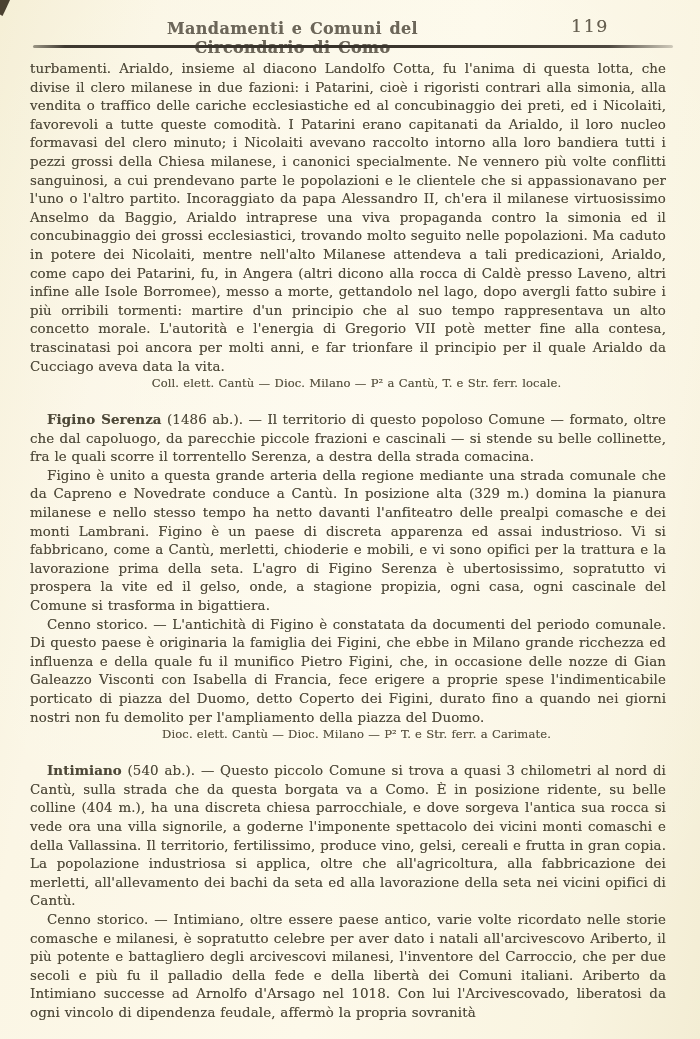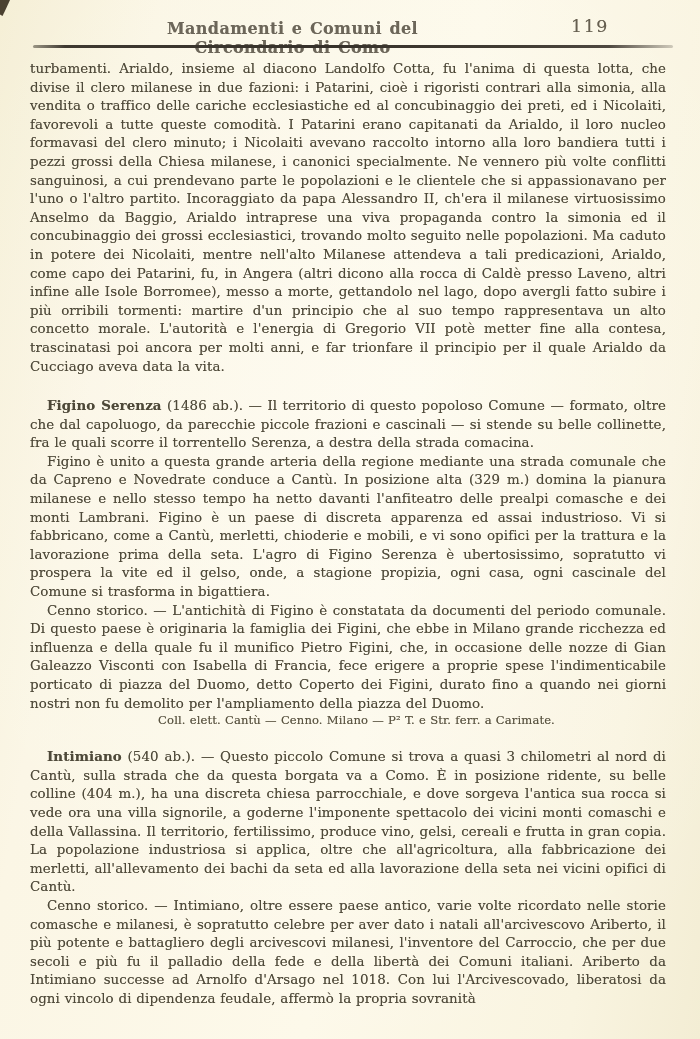--- a/index.html
+++ b/index.html
@@ -63,27 +63,28 @@
   <div class="running-title">Mandamenti e Comuni del Circondario di Como</div>
 
   <div class="page-number">119</div>
 
   <div class="head-rule"></div>
 
   <div class="body-text">
 
     <p class="cont">turbamenti. Arialdo, insieme al diacono Landolfo Cotta, fu l'anima di questa lotta, che divise il clero milanese in due fazioni: i Patarini, cioè i rigoristi contrari alla simonia, alla vendita o traffico delle cariche ecclesiastiche ed al concubinaggio dei preti, ed i Nicolaiti, favorevoli a tutte queste comodità. I Patarini erano capitanati da Arialdo, il loro nucleo formavasi del clero minuto; i Nicolaiti avevano raccolto intorno alla loro bandiera tutti i pezzi grossi della Chiesa milanese, i canonici specialmente. Ne vennero più volte conflitti sanguinosi, a cui prendevano parte le popolazioni e le clientele che si appassionavano per l'uno o l'altro partito. Incoraggiato da papa Alessandro II, ch'era il milanese virtuosissimo Anselmo da Baggio, Arialdo intraprese una viva propaganda contro la simonia ed il concubinaggio dei grossi ecclesiastici, trovando molto seguito nelle popolazioni. Ma caduto in potere dei Nicolaiti, mentre nell'alto Milanese attendeva a tali predicazioni, Arialdo, come capo dei Patarini, fu, in Angera (altri dicono alla rocca di Caldè presso Laveno, altri infine alle Isole Borromee), messo a morte, gettandolo nel lago, dopo avergli fatto subire i più orribili tormenti: martire d'un principio che al suo tempo rappresentava un alto concetto morale. L'autorità e l'energia di Gregorio VII potè metter fine alla contesa, trascinatasi poi ancora per molti anni, e far trionfare il principio per il quale Arialdo da Cucciago aveva data la vita.</p>
 
+    <p class="source">Coll. elett. Cantù — Dioc. Milano — P² a Cantù, T. e Str. ferr. locale.</p>
 
     <p class="entry"><span class="entry-name">Figino Serenza</span><span> (1486 ab.). — Il territorio di questo popoloso Comune — formato, oltre che dal capoluogo, da parecchie piccole frazioni e cascinali — si stende su belle collinette, fra le quali scorre il torrentello Serenza, a destra della strada comacina.</span></p>
 
     <p>Figino è unito a questa grande arteria della regione mediante una strada comunale che da Capreno e Novedrate conduce a Cantù. In posizione alta (329 m.) domina la pianura milanese e nello stesso tempo ha netto davanti l'anfiteatro delle prealpi comasche e dei monti Lambrani. Figino è un paese di discreta apparenza ed assai industrioso. Vi si fabbricano, come a Cantù, merletti, chioderie e mobili, e vi sono opifici per la trattura e la lavorazione prima della seta. L'agro di Figino Serenza è ubertosissimo, sopratutto vi prospera la vite ed il gelso, onde, a stagione propizia, ogni casa, ogni cascinale del Comune si trasforma in bigattiera.</p>
 
     <p><span class="ital">Cenno storico.</span><span> — L'antichità di Figino è constatata da documenti del periodo comunale. Di questo paese è originaria la famiglia dei Figini, che ebbe in Milano grande ricchezza ed influenza e della quale fu il munifico Pietro Figini, che, in occasione delle nozze di Gian Galeazzo Visconti con Isabella di Francia, fece erigere a proprie spese l'indimenticabile porticato di piazza del Duomo, detto </span><span class="ital">Coperto dei Figini</span><span>, durato fino a quando nei giorni nostri non fu demolito per l'ampliamento della piazza del Duomo.</span></p>
 
-    <p class="source">Coll. elett. Cantù — Cenno. Milano — P² T. e Str. ferr. a Carimate.</p>
+    <p class="source">Dioc. elett. Cantù — Dioc. Milano — P² T. e Str. ferr. a Carimate.</p>
 
     <p class="entry"><span class="entry-name">Intimiano</span><span> (540 ab.). — Questo piccolo Comune si trova a quasi 3 chilometri al nord di Cantù, sulla strada che da questa borgata va a Como. È in posizione ridente, su belle colline (404 m.), ha una discreta chiesa parrocchiale, e dove sorgeva l'antica sua rocca si vede ora una villa signorile, a goderne l'imponente spettacolo dei vicini monti comaschi e della Vallassina. Il territorio, fertilissimo, produce vino, gelsi, cereali e frutta in gran copia. La popolazione industriosa si applica, oltre che all'agricoltura, alla fabbricazione dei merletti, all'allevamento dei bachi da seta ed alla lavorazione della seta nei vicini opifici di Cantù.</span></p>
 
     <p><span class="ital">Cenno storico.</span><span> — Intimiano, oltre essere paese antico, varie volte ricordato nelle storie comasche e milanesi, è sopratutto celebre per aver dato i natali all'arcivescovo Ariberto, il più potente e battagliero degli arcivescovi milanesi, l'inventore del Carroccio, che per due secoli e più fu il palladio della fede e della libertà dei Comuni italiani. Ariberto da Intimiano successe ad Arnolfo d'Arsago nel 1018. Con lui l'Arcivescovado, liberatosi da ogni vincolo di dipendenza feudale, affermò la propria sovranità</span></p>
 
   </div>
 </div>
 
 </body></html>

